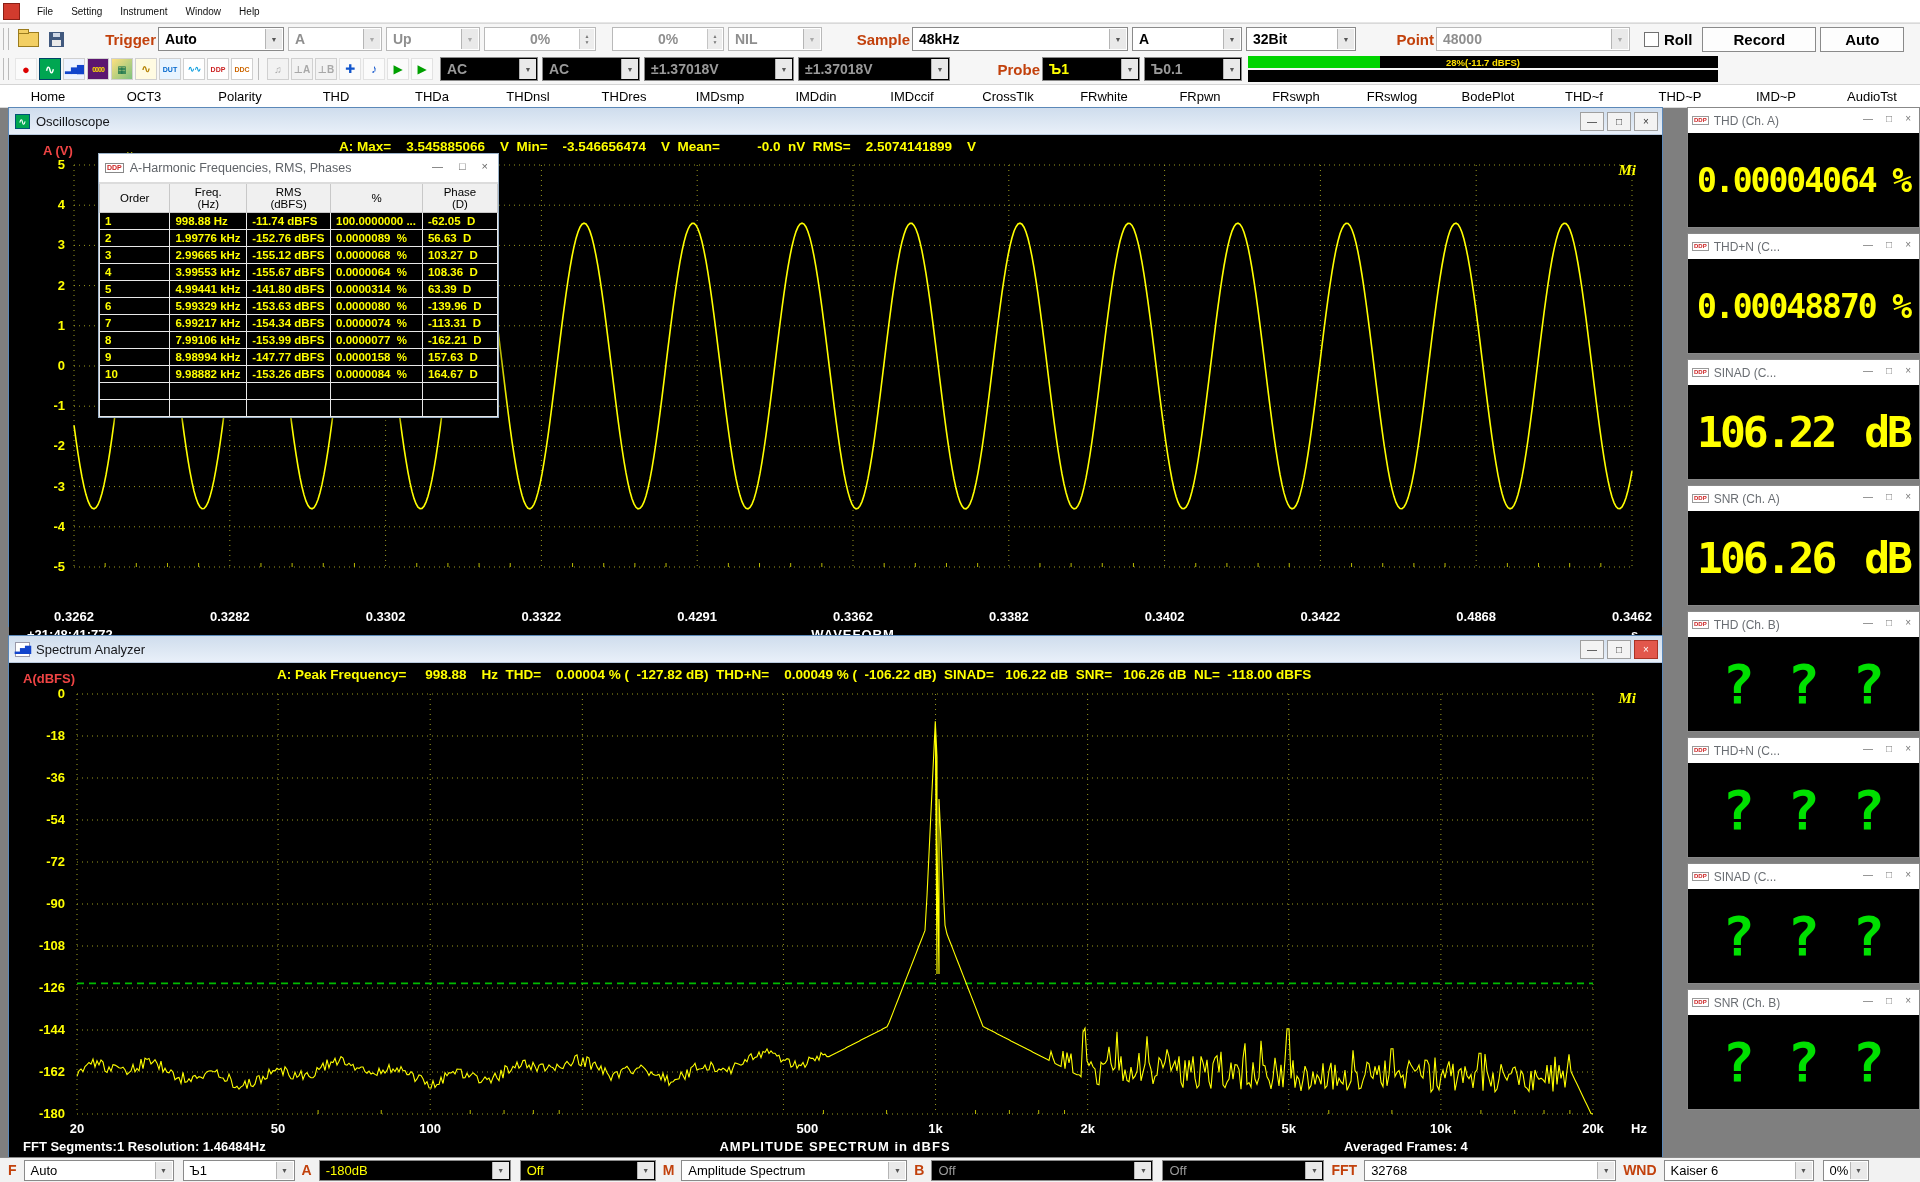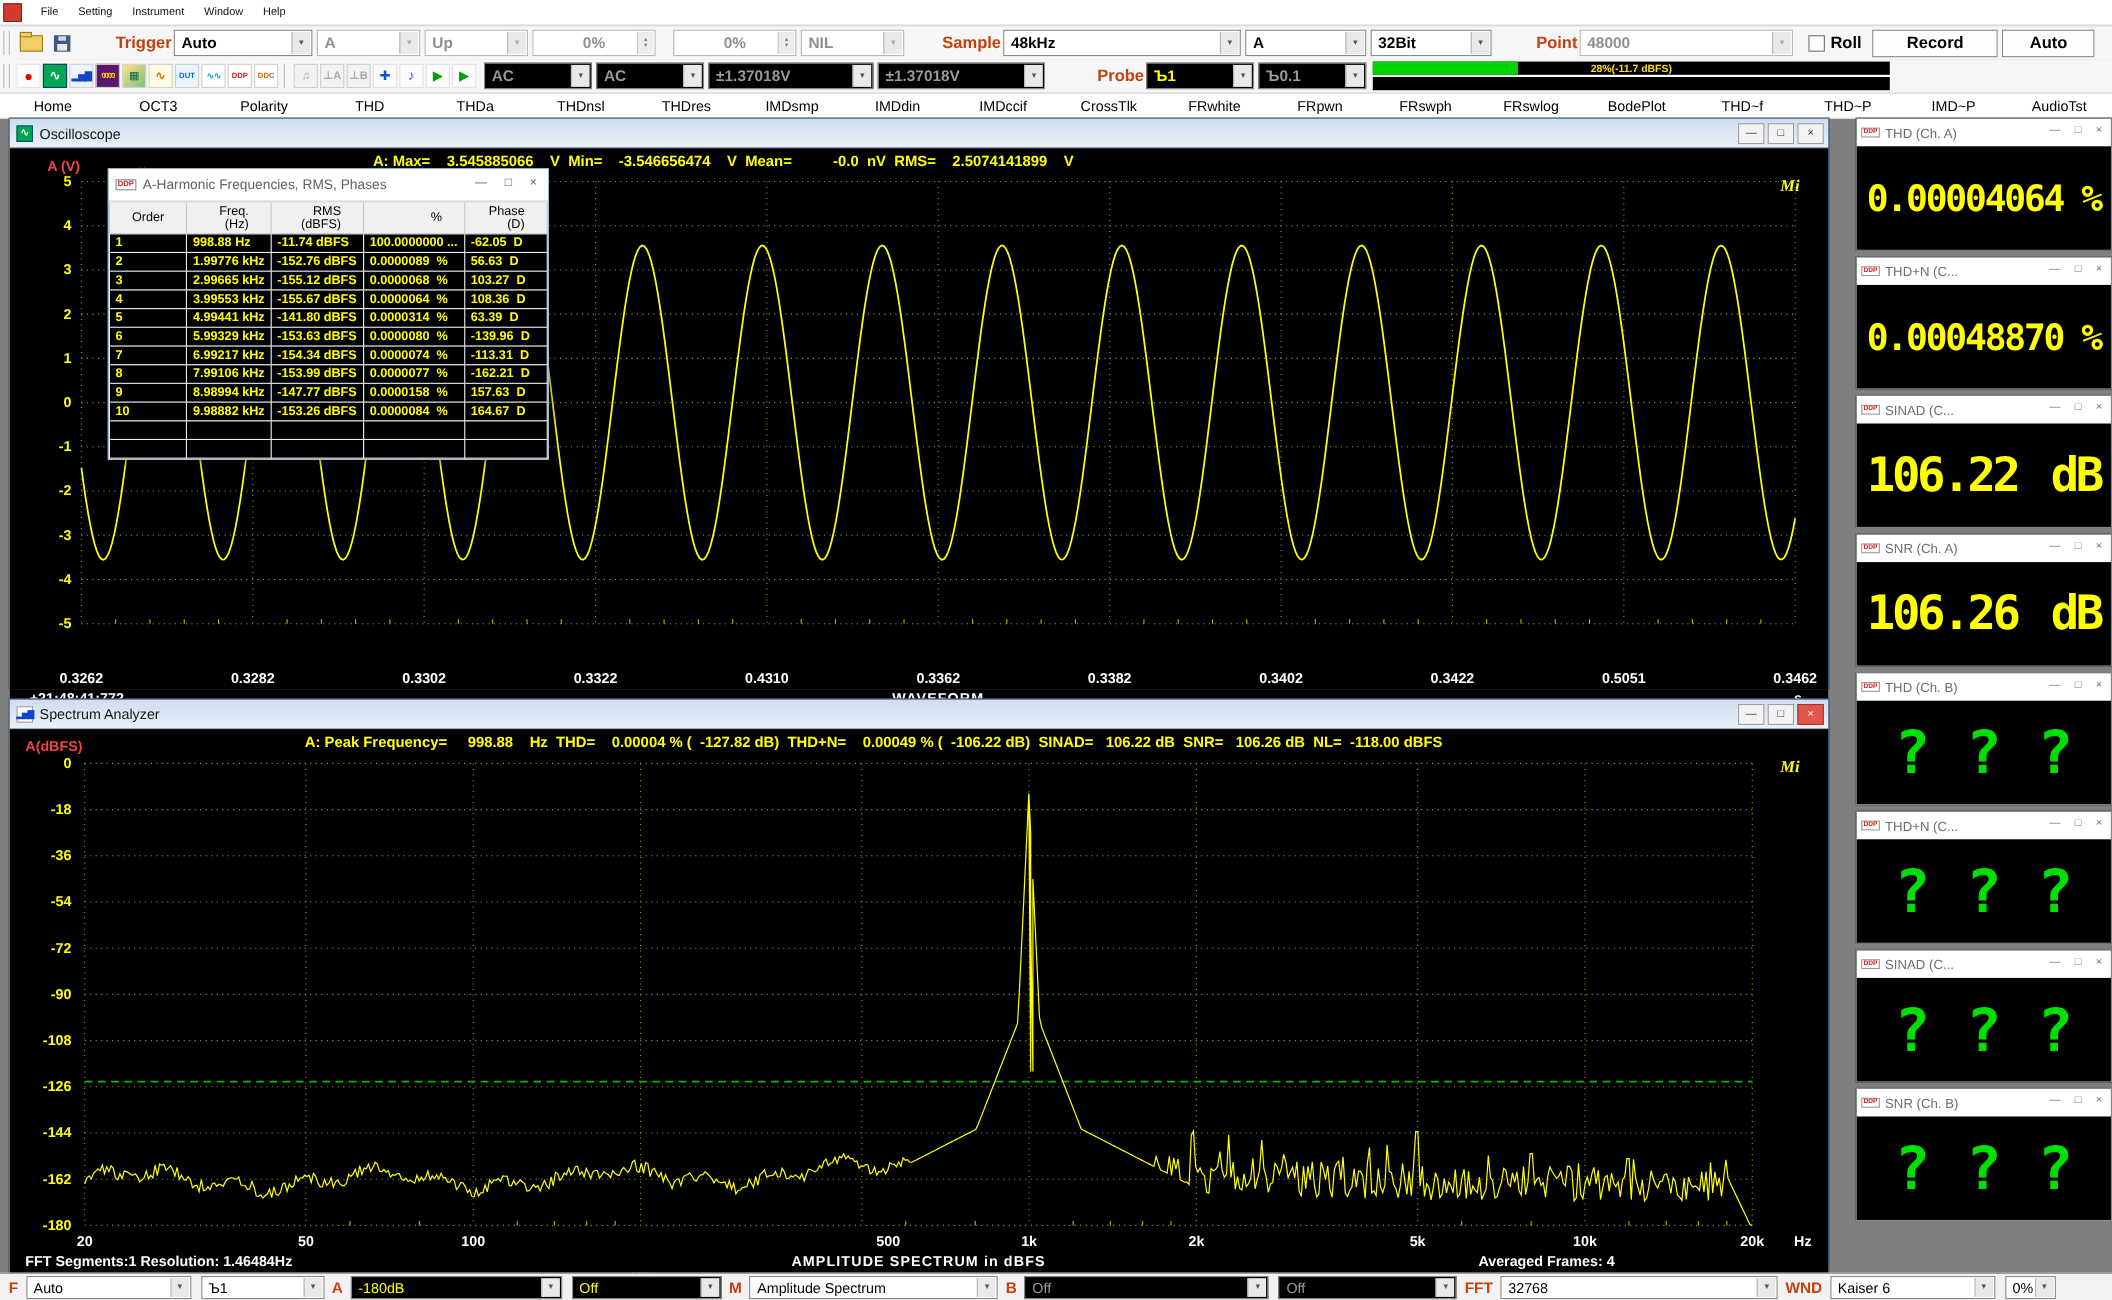--- a/index.html
+++ b/index.html
@@ -92,21 +92,21 @@
   .hscroll .thumb{position:absolute;top:2px;height:14px;width:30px;background:#c9c9c9;}
   
   .hwin{position:absolute;left:98px;top:153px;width:401px;background:#fff;border:1px solid #9bb2c8;
         box-shadow:3px 3px 8px rgba(0,0,0,.45);box-sizing:border-box;}
   .htitle{height:28px;background:#fff;display:flex;align-items:center;padding-left:6px;position:relative;}
   .hicon{font-size:7px;font-weight:bold;color:#cc2222;border:1px solid #888;padding:1px 1px;margin-right:6px;line-height:6px;}
   .htext{font-size:12.5px;color:#5f6368;}
   .hbtns{position:absolute;right:10px;top:6px;display:flex;gap:16px;color:#666;font-size:11px;}
   .htable{width:100%;border-collapse:collapse;}
   .htable th{background:#f0f0f0;border:1px solid #c8c8c8;border-top:2px solid #dcdcdc;font-size:11.5px;
-        font-weight:normal;text-align:right;padding:2px 20px;height:14px;color:#000;}
+        font-weight:normal;text-align:center;padding:2px 20px;height:14px;color:#000;}
   .htable td{background:#000;color:#ffff00;font-size:11.5px;font-weight:bold;border:1px solid #e8e8e8;
         padding:1.5px 5px;height:13px;white-space:pre;}
   
   .meter{position:relative;width:233px;height:121px;margin-bottom:5px;background:#000;border:1px solid #888;box-sizing:border-box;}
   .mtitle{height:25px;background:#fff;display:flex;align-items:center;padding-left:4px;position:relative;}
   .micon{font-size:6px;font-weight:bold;color:#cc2222;border:1px solid #999;padding:1px;margin-right:5px;line-height:5px;}
   .mname{font-size:12px;color:#6a6e73;}
   .mbtns{position:absolute;right:8px;top:5px;display:flex;gap:13px;color:#777;font-size:10px;}
   .mval{height:94px;display:flex;align-items:center;justify-content:space-between;padding:0 9px;
         color:#ffff00;font-family:"DejaVu Sans Mono","Liberation Mono",monospace;font-weight:bold;}
@@ -359,26 +359,26 @@
         <span class="ylab" style="top: 319.6px;">-3</span>
         <span class="ylab" style="top: 359.8px;">-4</span>
         <span class="ylab" style="top: 400px;">-5</span>
       </div>
   </div>
   <div class="xrow" id="scope-xticks">
       <span class="xlab" style="left: 65px;">0.3262</span>
       <span class="xlab" style="left: 220.8px;">0.3282</span>
       <span class="xlab" style="left: 376.6px;">0.3302</span>
       <span class="xlab" style="left: 532.4px;">0.3322</span>
-      <span class="xlab" style="left: 688.2px;">0.4310</span>
+      <span class="xlab" style="left: 688.2px;">0.4291</span>
       <span class="xlab" style="left: 844px;">0.3362</span>
       <span class="xlab" style="left: 999.8px;">0.3382</span>
       <span class="xlab" style="left: 1155.6px;">0.3402</span>
       <span class="xlab" style="left: 1311.4px;">0.3422</span>
-      <span class="xlab" style="left: 1467.2px;">0.5051</span>
+      <span class="xlab" style="left: 1467.2px;">0.4868</span>
       <span class="xlab" style="left: 1623px;">0.3462</span>
     </div>
   <div class="frow">
     <span class="xlab" style="left:18px;transform:none">+21:48:41:772</span>
     <span class="xlab" style="left:844px;letter-spacing:1px">WAVEFORM</span>
     <span class="xlab" style="left:1622px;transform:none">s</span>
   </div>
   <div class="hscroll">
     <span class="sarr" style="left:0">‹</span>
     <span class="thumb" style="left:548px"></span>

